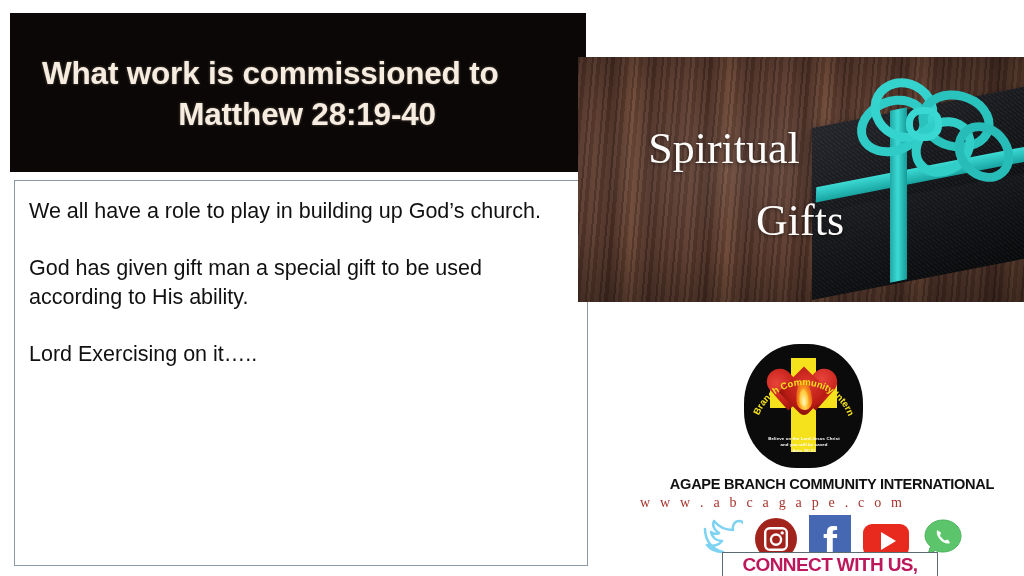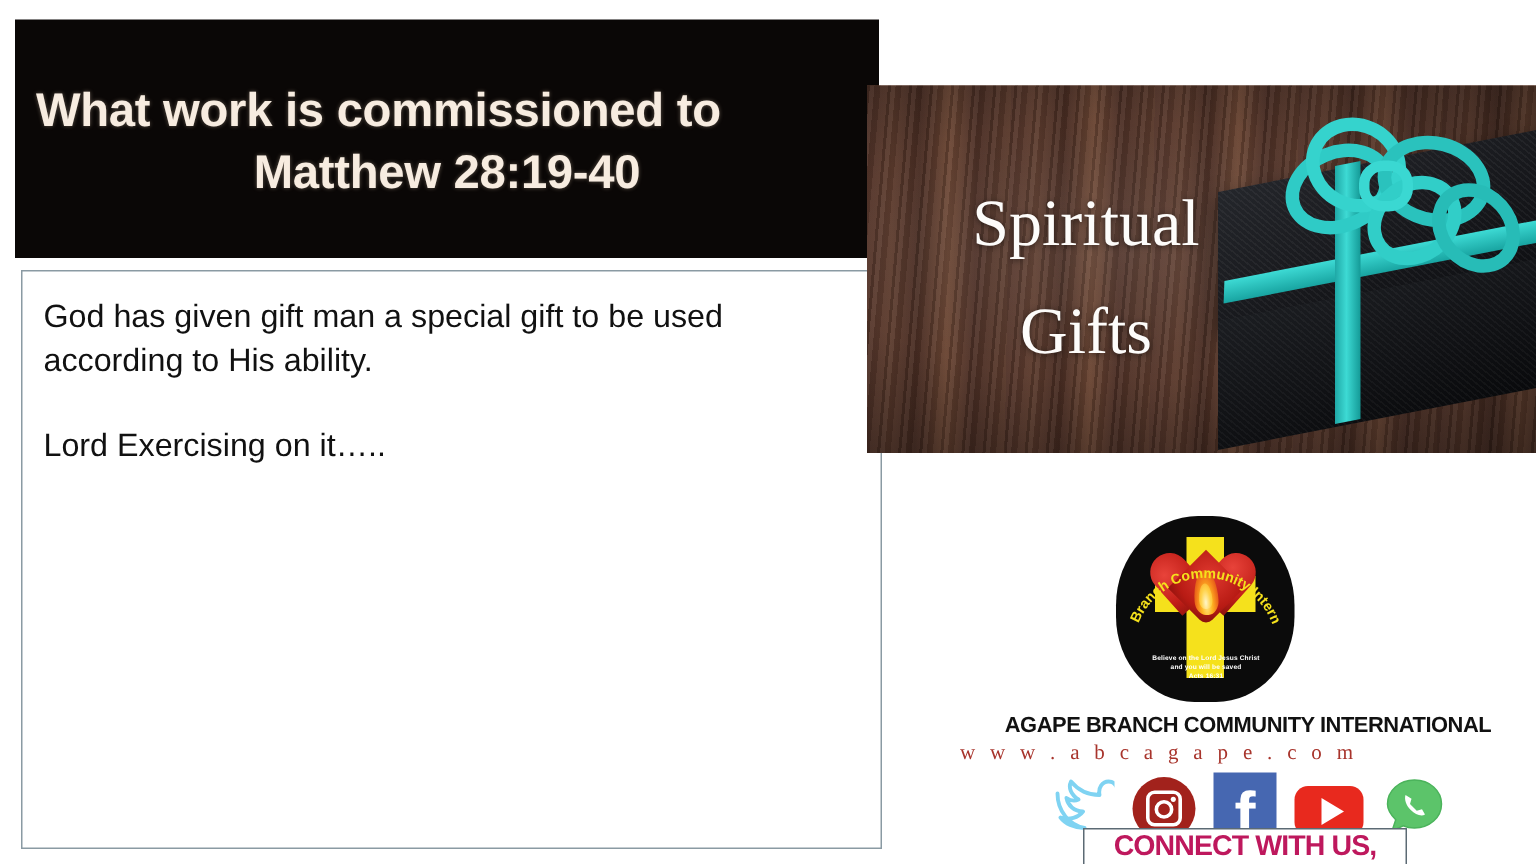--- a/index.html
+++ b/index.html
@@ -18,21 +18,21 @@
 
   
   .question-banner {
     position: absolute;
     left: 10px;
     top: 13px;
     width: 576px;
     height: 159px;
     background: #0a0706;
     box-sizing: border-box;
-    padding: 10px 14px 8px 14px;
+    padding: 10px 14px 8px 32px;
     display: flex;
     flex-direction: column;
     align-items: center;
     justify-content: center;
   }
   .question-line {
     color: #f7ece0;
     font-family: "Liberation Sans", sans-serif;
     font-weight: bold;
     font-size: 31.5px;
@@ -95,21 +95,21 @@
     top: 56px;
     width: 240px;
     color: #fdfcfa;
     font-family: "Liberation Serif", serif;
     font-size: 44px;
     line-height: 72px;
     text-align: center;
     text-shadow: 0 1px 4px rgba(0,0,0,0.55);
   }
   .gift-title .w1 { display: block; }
-  .gift-title .w2 { display: block; }
+  .gift-title .w2 { display: block; text-align: right; }
 
   
   .box-wrap { position: absolute; right: -18px; top: 38px; width: 270px; height: 215px; }
   .box-lid {
     position: absolute; left: 8px; top: 10px; width: 236px; height: 92px;
     background: linear-gradient(160deg, #24262b 0%, #17181c 55%, #0e0f12 100%);
     transform: skewY(-11deg);
     box-shadow: 0 6px 14px rgba(0,0,0,0.5);
   }
   .box-lid::after {
@@ -298,20 +298,21 @@
 <body>
 
 <div id="slide">
 
   <div class="question-banner">
     <div class="question-line l1">What work is commissioned to</div>
     <div class="question-line ref">Matthew 28:19-40</div>
   </div>
 
   <div class="body-box">
+    <p class="body-par">We all have a role to play in building up God’s church.</p>
     <p class="body-par">God has given gift man a special gift to be used according to His ability.</p>
     <p class="body-par">Lord Exercising on it…..</p>
   </div>
 
   <div class="gift-photo">
     <div class="vignette"></div>
 
     <div class="box-wrap">
       <div class="box-lid"></div>
       <div class="box-body"></div>

